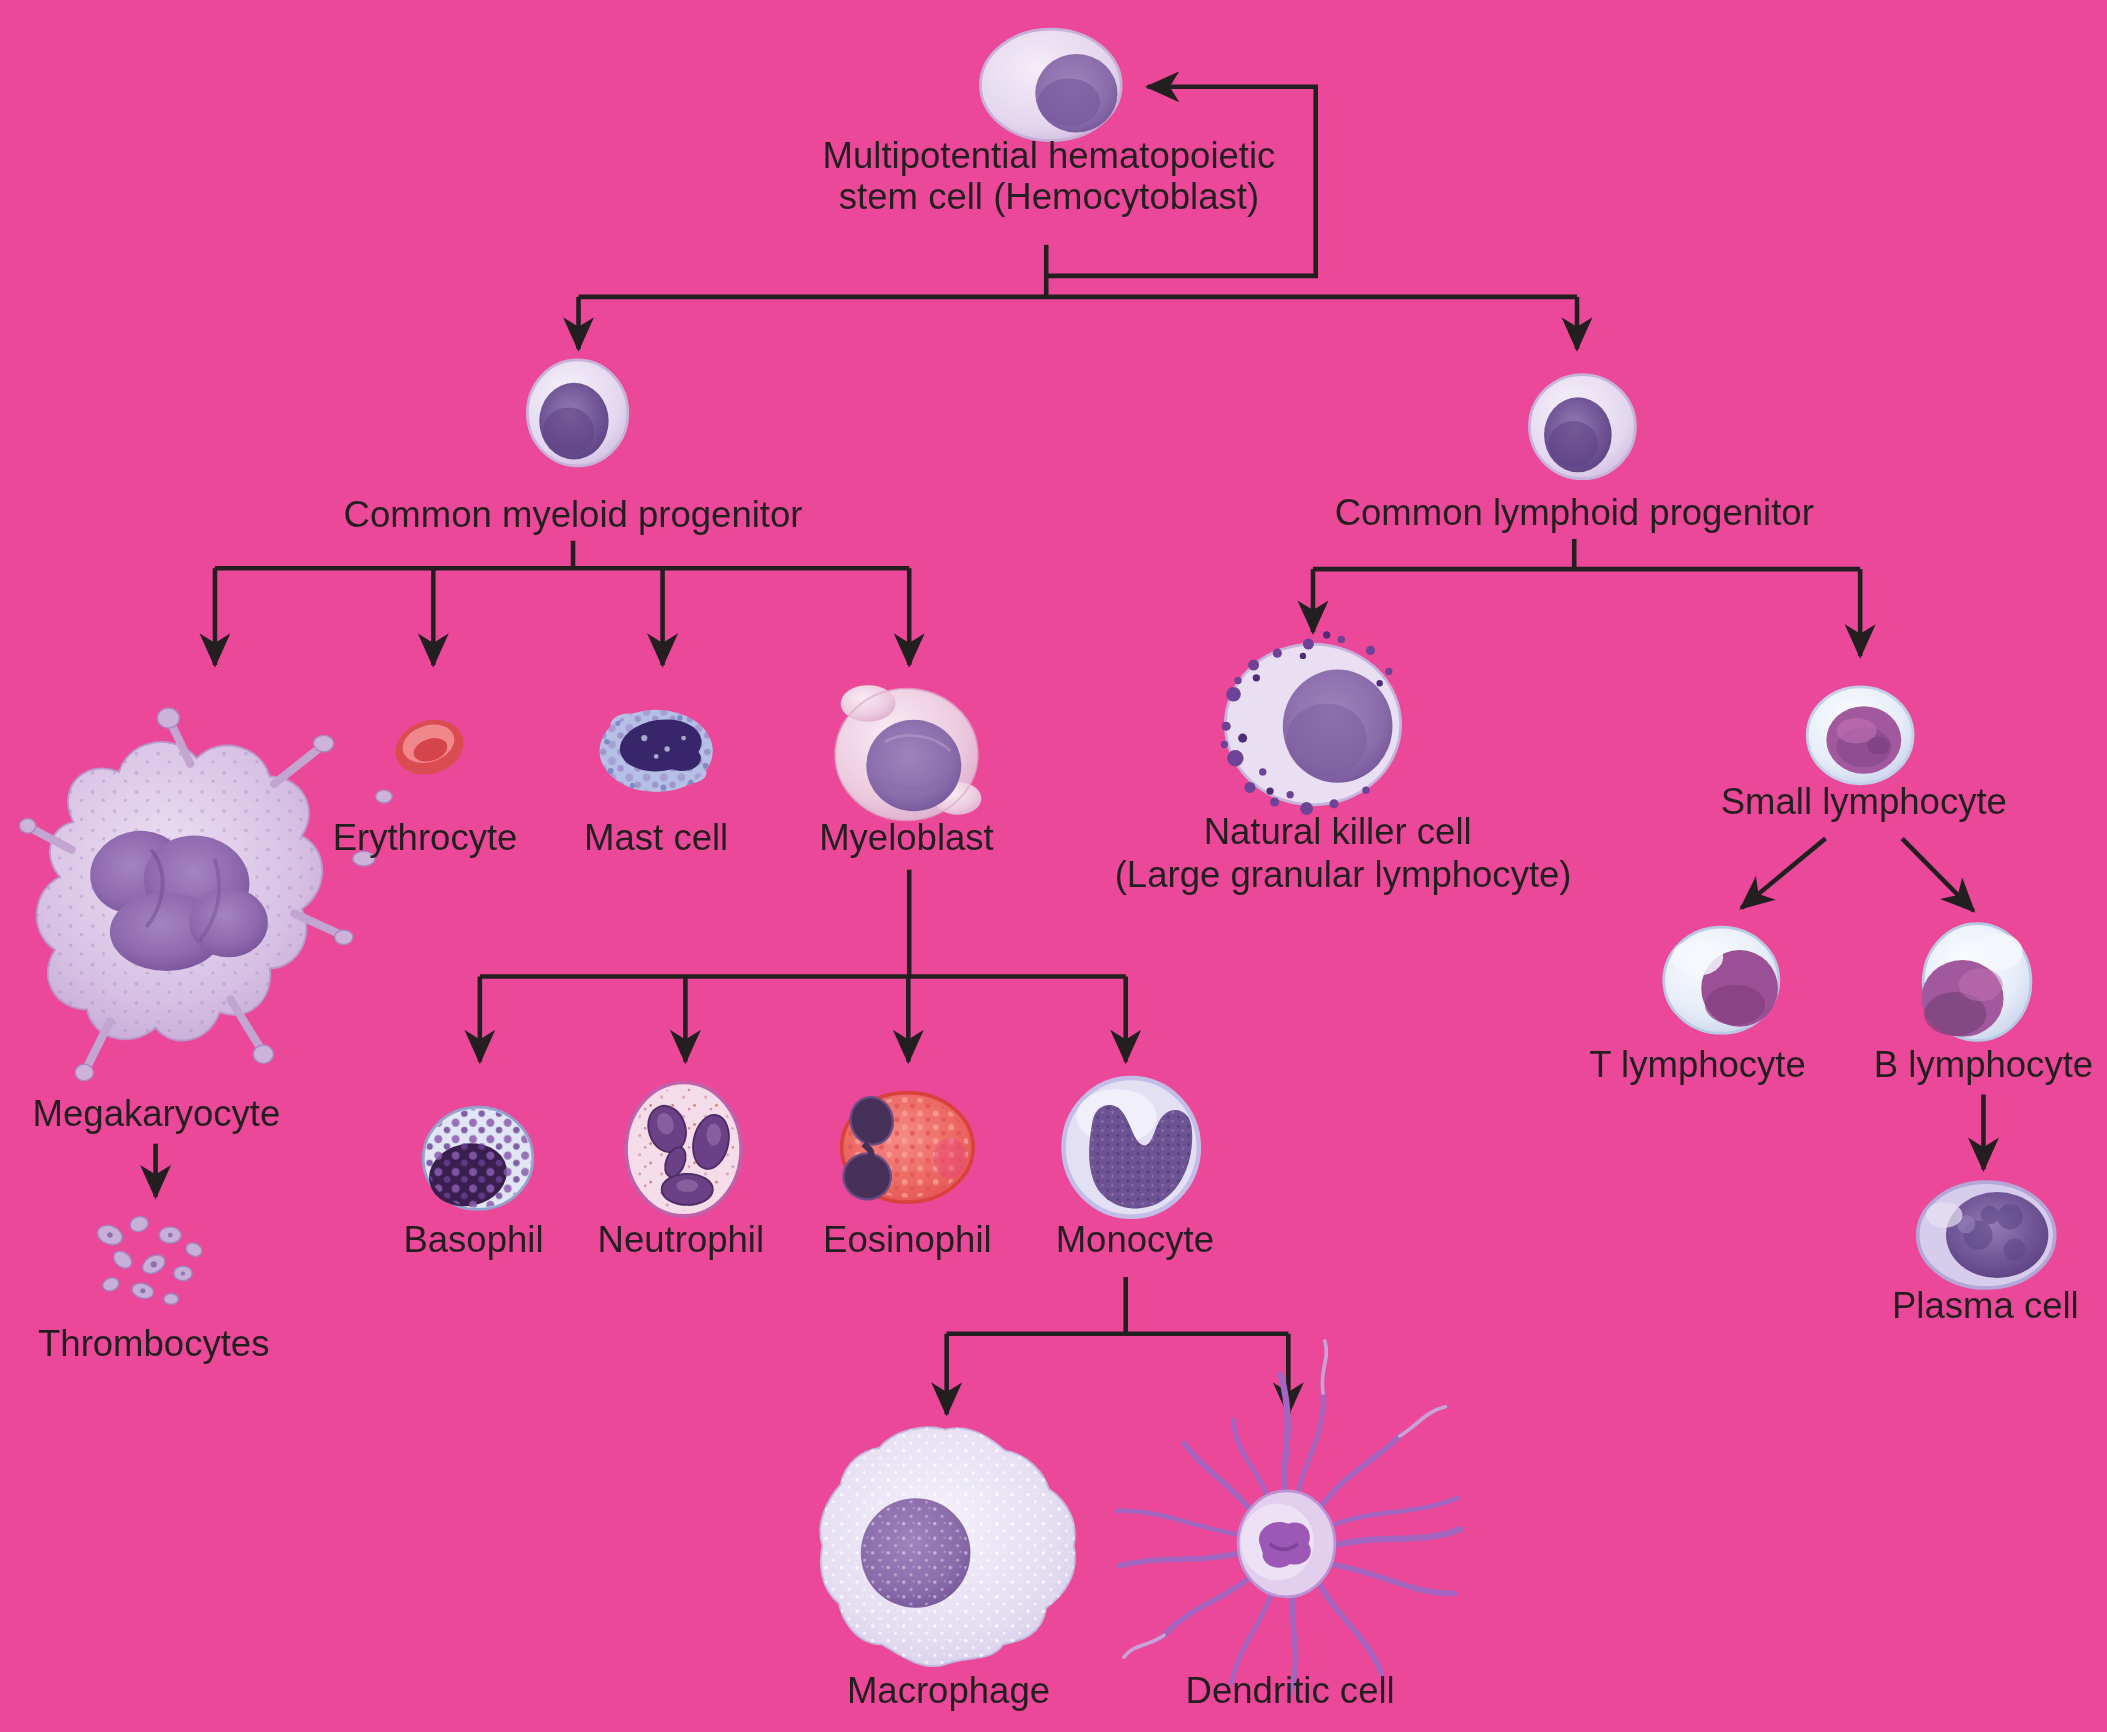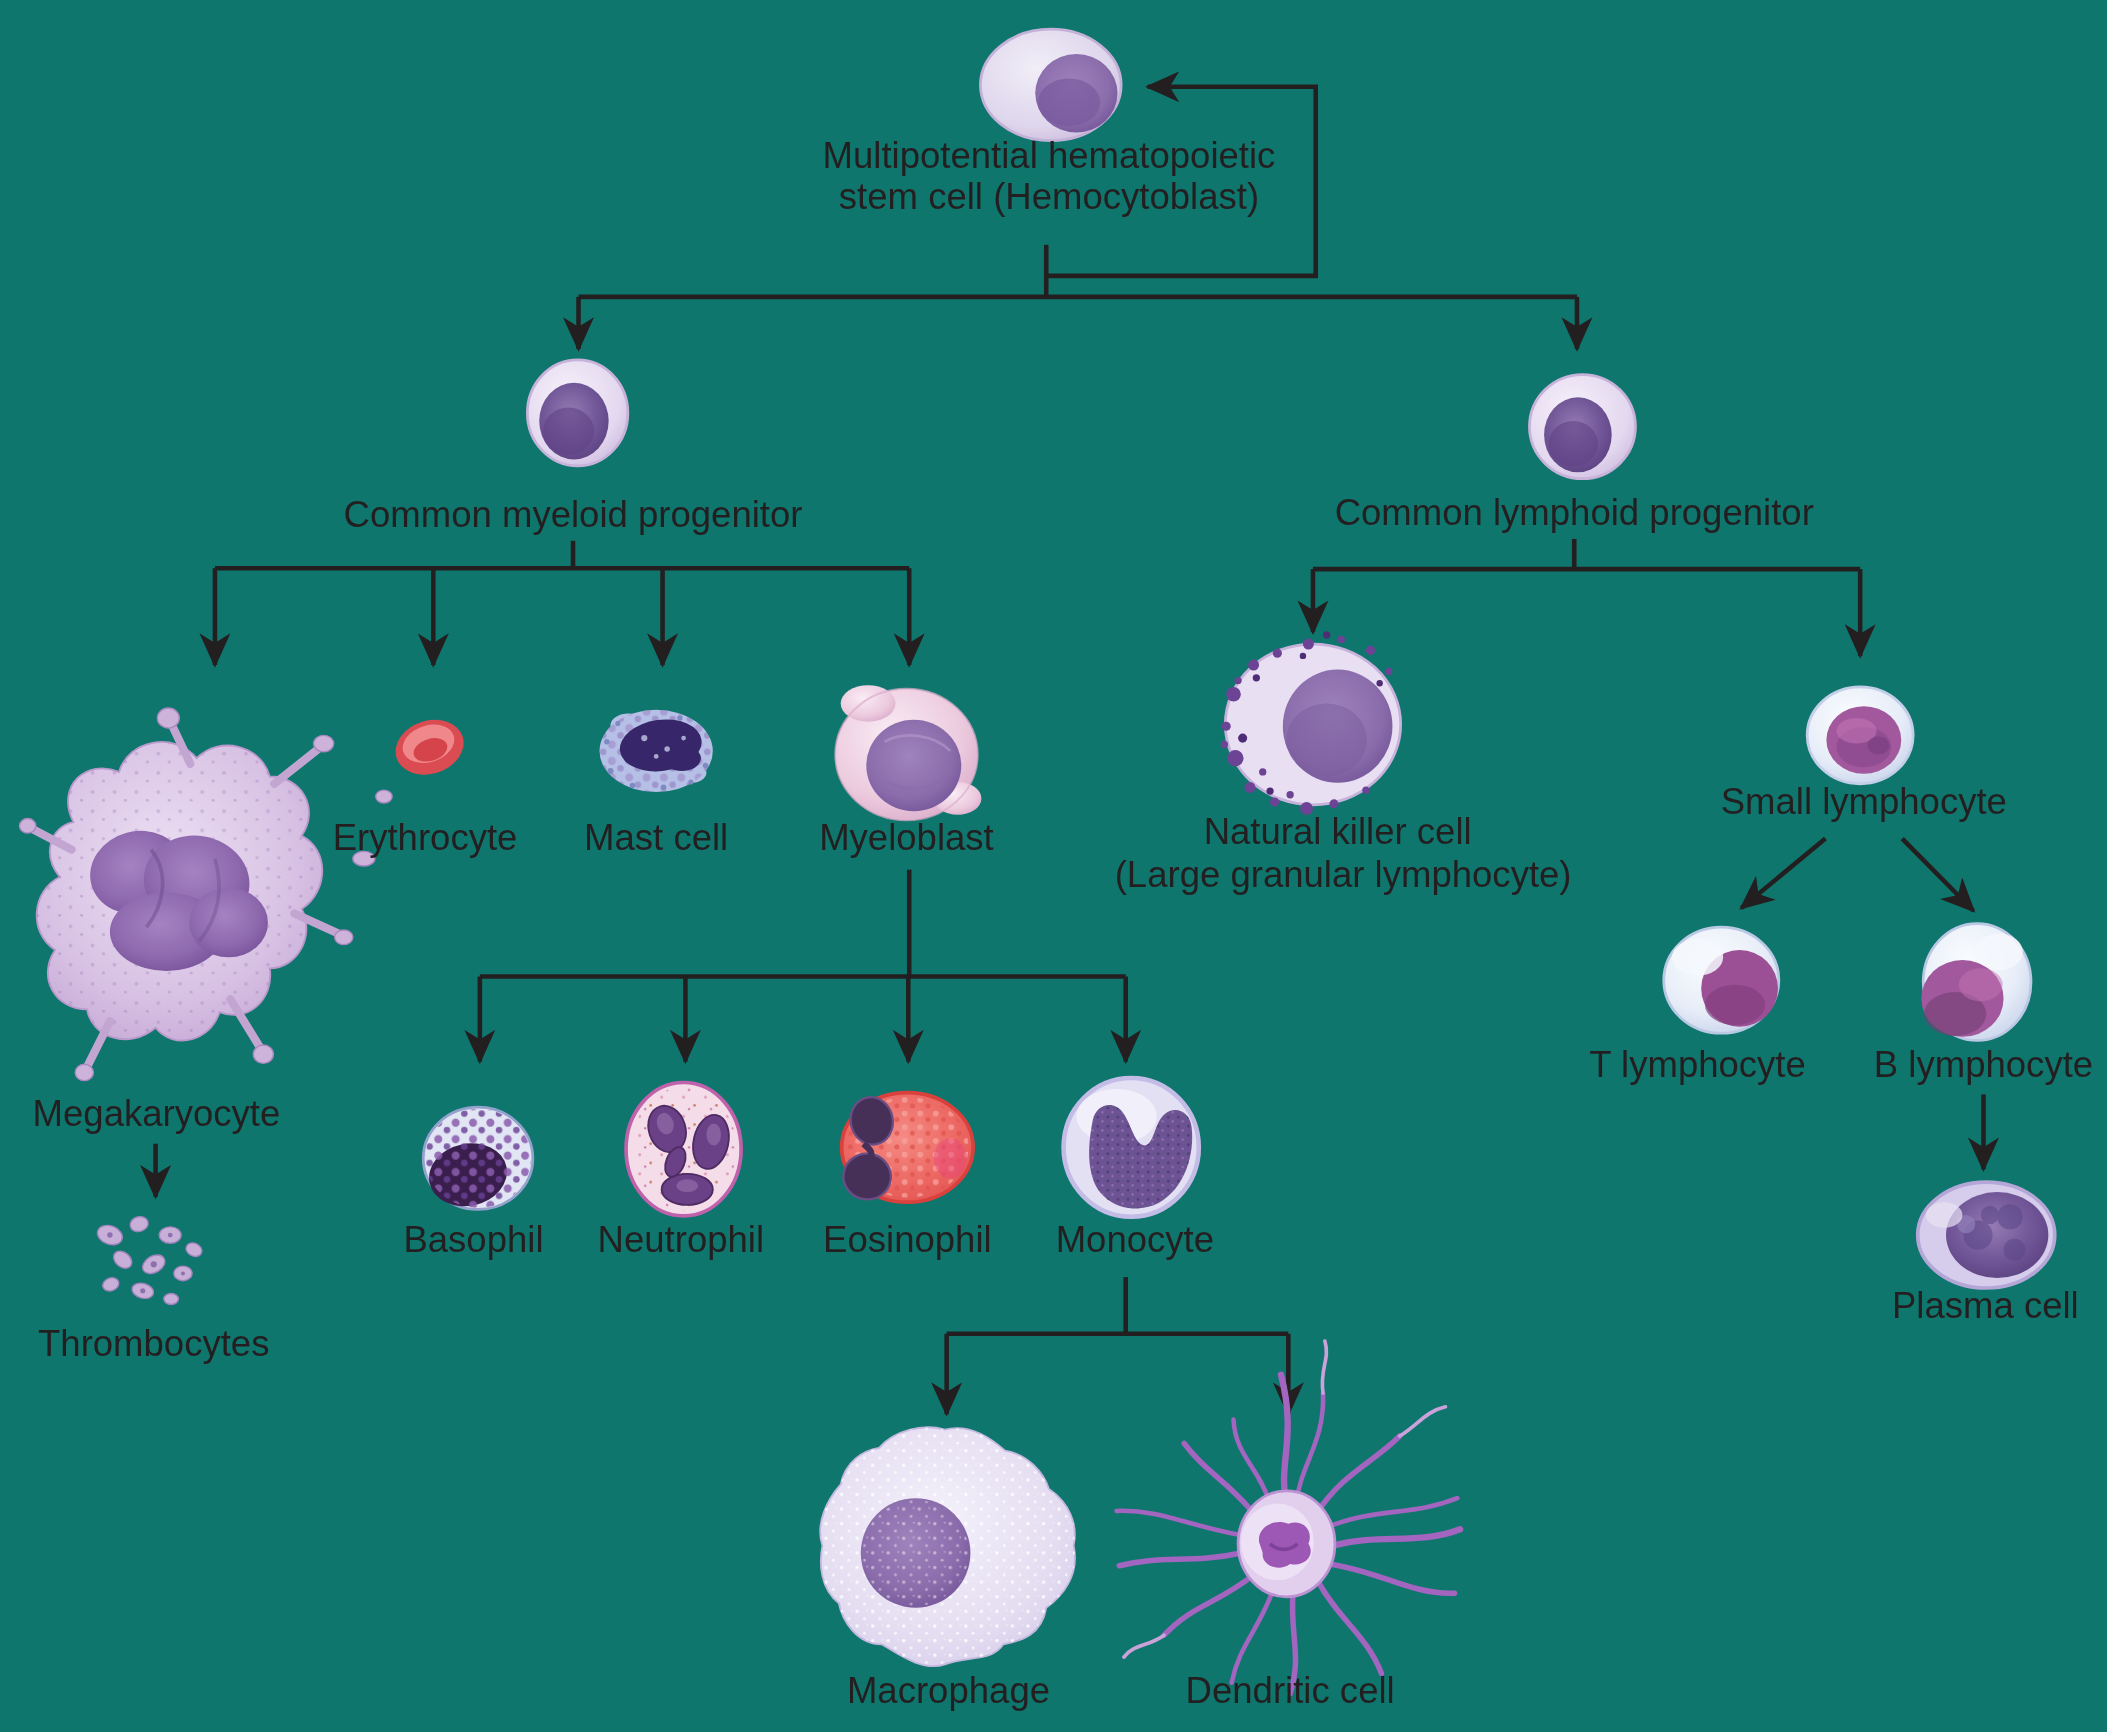--- a/index.html
+++ b/index.html
@@ -1,16 +1,16 @@
 <!DOCTYPE html>
 <html style="font-size:14.6px"><head>
 <meta charset="utf-8">
 <style>
   html,body{margin:0;padding:0;background:#ffffff;}
-  #stage{position:relative;width:2108px;height:1732px;background:#0f766e;overflow:hidden;}
+  #stage{position:relative;width:2108px;height:1732px;background:#ec4899;overflow:hidden;}
   svg{position:absolute;left:0;top:0;}
   text.lbl{
     font-family:"Liberation Sans","DejaVu Sans",sans-serif;
     font-size:40px;
     fill:#231f20;
     text-anchor:middle;
   }
   .edge{stroke:#231f20;stroke-width:5;fill:none;}
 </style>
 </head>

